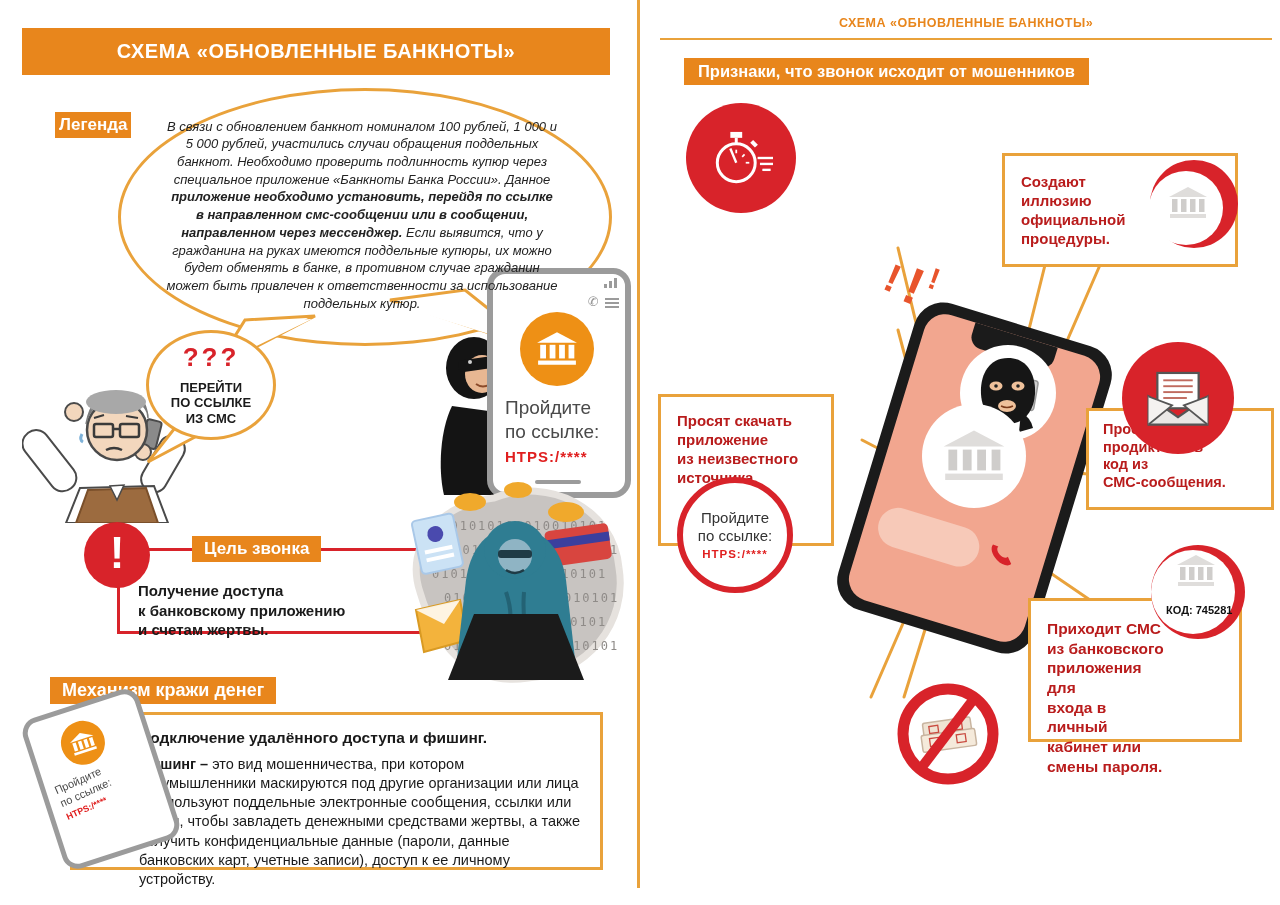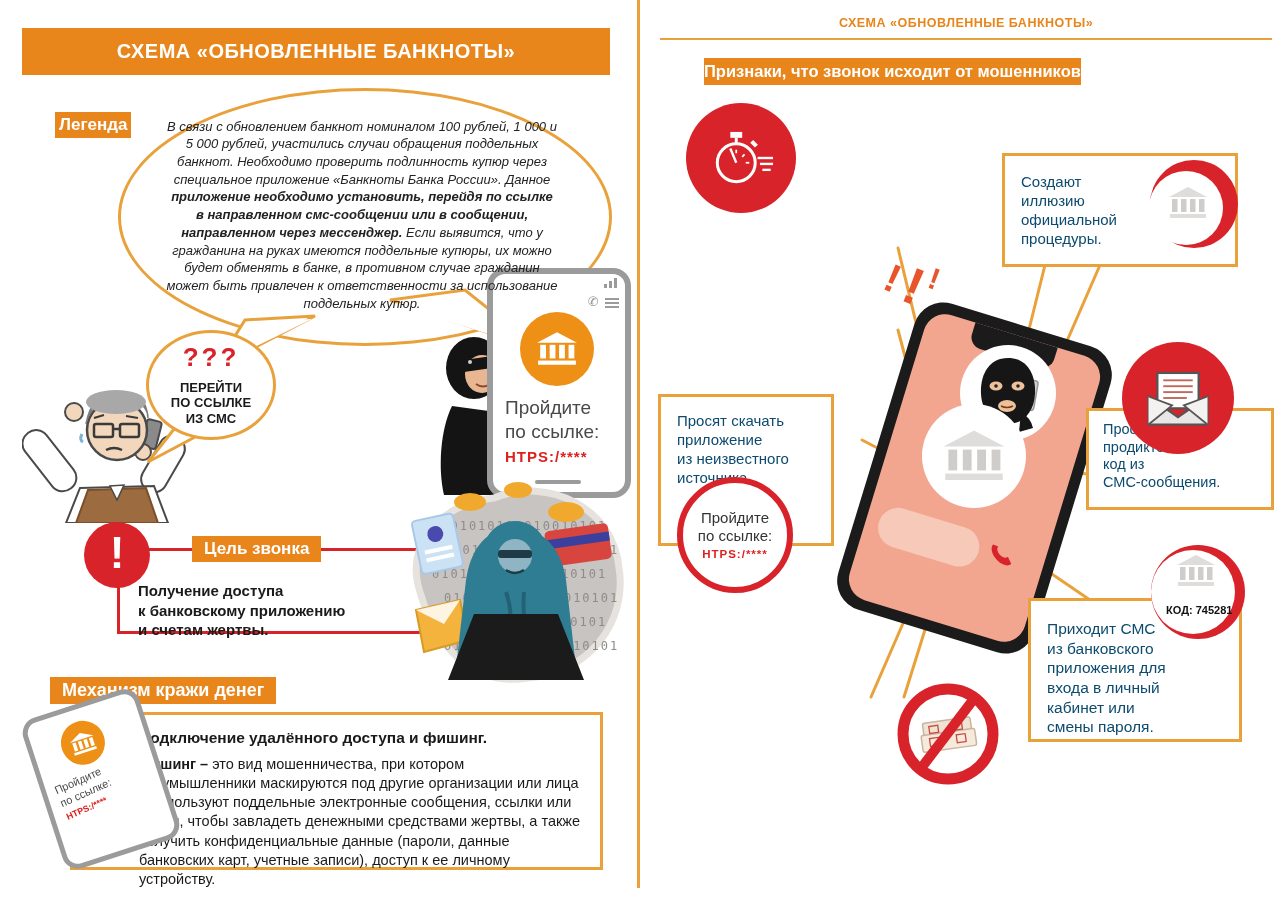--- a/index.html
+++ b/index.html
@@ -2,21 +2,21 @@
 <html><head>
 <meta charset="utf-8">
 <style>
   html,body{margin:0;padding:0;background:#fff;}
   .page{position:relative;width:1280px;height:905px;background:#fff;overflow:hidden;
         font-family:"Liberation Sans","DejaVu Sans",sans-serif;color:#1a1a1a;}
   .abs{position:absolute;}
   .pl{white-space:pre-line;}
   .olabel{background:#E8861C;color:#fff;font-weight:bold;display:inline-block;}
   .obox{border:3px solid #E9A23B;background:#fff;box-sizing:border-box;}
-  .sign{font-weight:normal;font-size:15px;line-height:1.27;color:#0c4a6e;}
+  .sign{font-weight:bold;font-size:15px;line-height:1.27;color:#b91c1c;}
   .z1{z-index:1}.z2{z-index:2}.z3{z-index:3}.z4{z-index:4}.z5{z-index:5}
   .redcircle{border-radius:50%;background:#D8232A;display:flex;align-items:center;justify-content:center;}
   svg text{font-family:"DejaVu Sans Mono",monospace;}
 </style>
 </head>
 <body>
 
 <div class="page">
 
   <div class="abs" style="left:637px;top:0;width:3px;height:888px;background:#E9A23B;"></div>
@@ -191,21 +191,21 @@
       <div>по ссылке:</div>
       <div style="color:#E01F1F;font-weight:bold;font-size:9px;margin-top:2px;">HTPS:/****</div>
     </div>
   </div>
 
   <div class="abs" style="left:660px;top:16px;width:612px;text-align:center;color:#E8861C;font-weight:bold;font-size:12.5px;letter-spacing:.5px;">
     <span>СХЕМА «ОБНОВЛЕННЫЕ БАНКНОТЫ»</span>
   </div>
   <div class="abs" style="left:660px;top:38px;width:612px;height:2px;background:#E9A23B;"></div>
 
-  <div class="abs olabel z2" style="left:684px;top:58px;padding:4px 0;font-size:16.5px;margin-left:20px;">
+  <div class="abs olabel z2" style="left:684px;top:58px;padding:4px 14px;font-size:16.5px;">
     <span>Признаки, что звонок исходит от мошенников</span>
   </div>
 
   <svg class="abs z1" width="1280" height="905" viewBox="0 0 1280 905" style="left:0;top:0;">
     <g stroke="#E9A23B" stroke-width="3" stroke-linecap="round">
       <line x1="898" y1="248" x2="938" y2="414"></line>
         <line x1="898" y1="330" x2="926" y2="436"></line>
       <line x1="1045" y1="265" x2="996" y2="462"></line>
         <line x1="1100" y1="265" x2="1010" y2="472"></line>
       <line x1="862" y1="440" x2="916" y2="468"></line>

